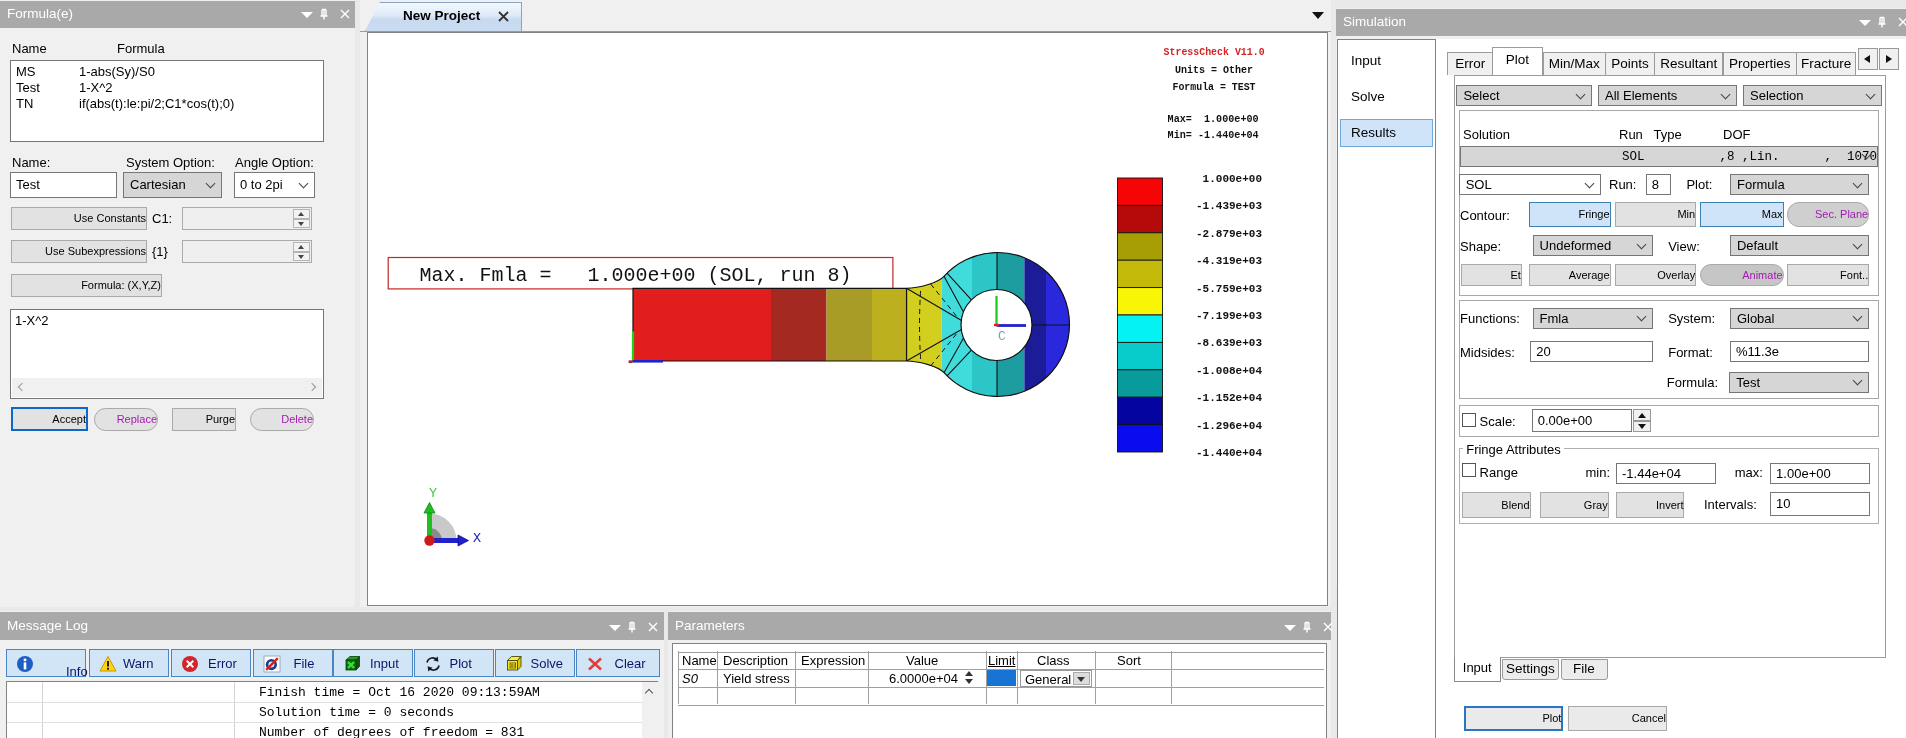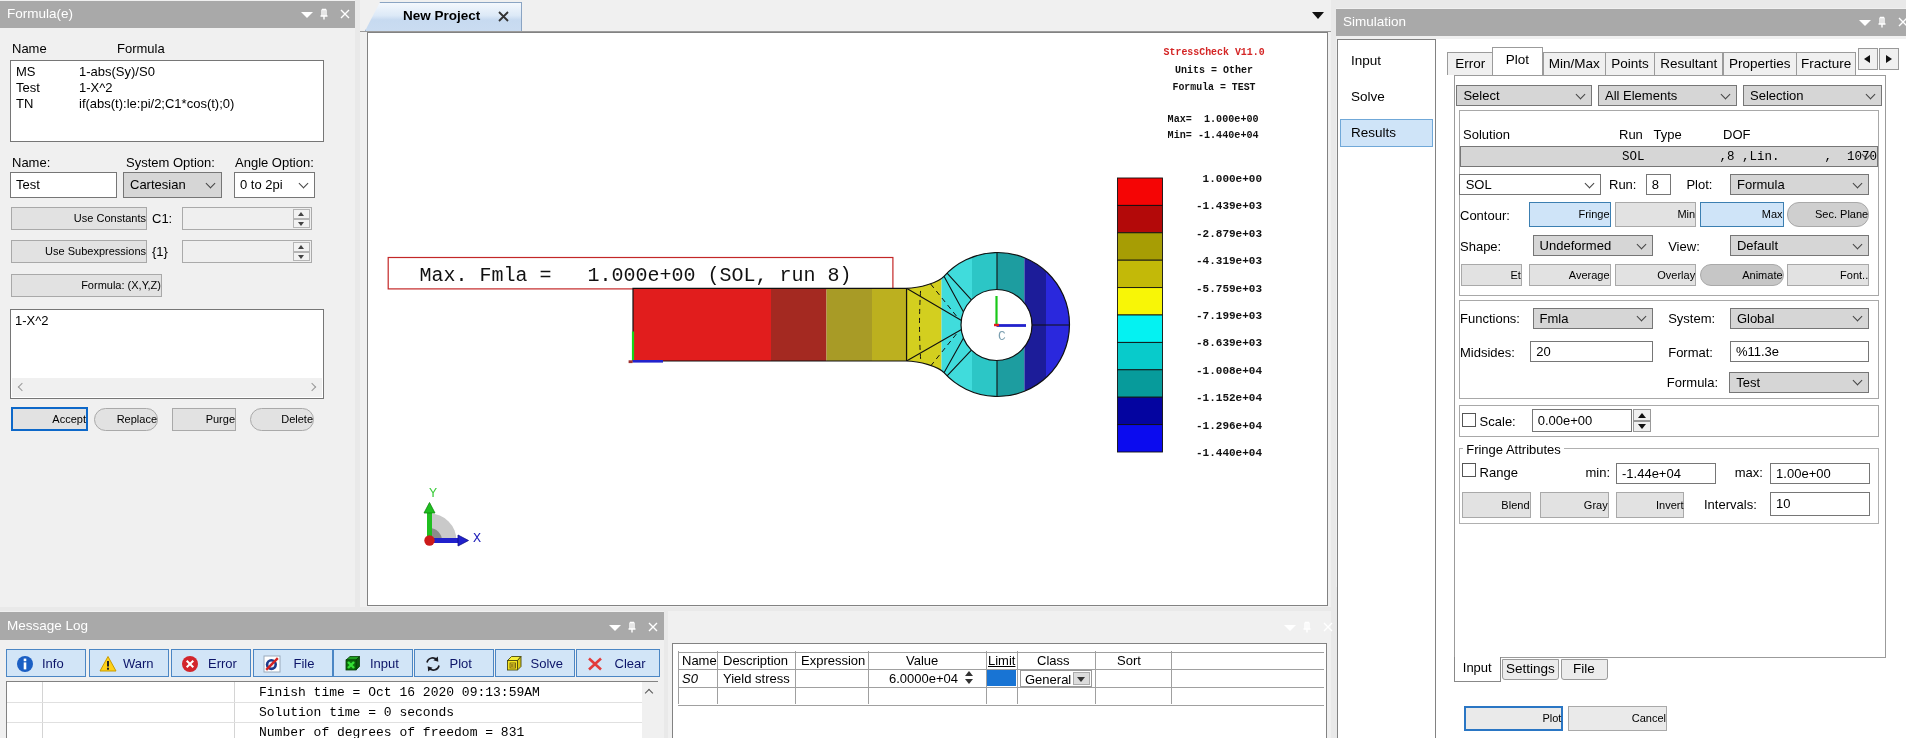--- a/index.html
+++ b/index.html
@@ -4,21 +4,21 @@
 <style>
 * { margin:0; padding:0; box-sizing:border-box; }
 html,body { width:1906px; height:738px; overflow:hidden; background:#e9e9e9;
   font-family:"Liberation Sans", sans-serif; }
 .ab { position:absolute; }
 .panel { position:absolute; background:#f0f0f0; }
 .tbar { position:absolute; background:#a9a9a9; color:#fff; font-size:13.5px; line-height:26px; padding-left:7px; }
 .lbl { position:absolute; font-size:13px; color:#000; white-space:pre; }
 .btn { position:absolute; background:#e2e2e2; border:1px solid #a9a9a9; font-size:11px; color:#000;
   text-align:right; white-space:nowrap; }
-.btn.dis { color:#000000;border-radius:12px; }
+.btn.dis { color:#a21caf;border-radius:12px; }
 .combo { position:absolute; background:#d6d6d6; border:1px solid #767676; font-size:13px; color:#000;
   white-space:pre; overflow:hidden; }
 .combo.white { background:#fff; }
 .chev { position:absolute; right:7px; top:50%; width:7px; height:7px; margin-top:-5px;
   border-right:1.6px solid #444; border-bottom:1.6px solid #444; transform:rotate(45deg); }
 .inp { position:absolute; background:#fff; border:1px solid #767676; font-size:13px; color:#000;
   white-space:nowrap; overflow:hidden; }
 .cb { position:absolute; width:14px; height:14px; background:#fff; border:1px solid #555; }
 .tri-d { position:absolute; width:0; height:0; border-left:6px solid transparent; border-right:6px solid transparent; border-top:7px solid #111; }
 .mono { font-family:"Liberation Mono", monospace;text-align:right; }
@@ -211,21 +211,21 @@
       <path d="M45 2 l8 8 M53 2 l-8 8"></path>
     </g>
   </svg>
 
   <div class="tbtn" style="left:6px;">    
       <span class="ticon"><svg width="18" height="18" viewBox="0 0 18 18">
           <circle cx="9" cy="9" r="8" fill="#1b5fc4"></circle>
           <rect x="7.7" y="3.6" width="2.6" height="2.6" fill="#fff"></rect>
           <rect x="7.7" y="7.4" width="2.6" height="7" fill="#fff"></rect>
         </svg></span>
-      <span class="ttxt" style="left:35px;">Info</span>
+      <span class="ttxt" style="left:59px;margin-top:8px;">Info</span>
     </div>
   <div class="tbtn" style="left:89px;">   
       <span class="ticon"><svg width="18" height="18" viewBox="0 0 18 18">
           <path d="M9 1.5 L17 16 L1 16 Z" fill="#ffd117" stroke="#c89b00" stroke-width="1"></path>
           <rect x="8" y="6" width="2" height="5.5" fill="#222"></rect>
           <rect x="8" y="12.7" width="2" height="2" fill="#222"></rect>
         </svg></span>
       <span class="ttxt" style="left:33px;">Warn</span>
     </div>
   <div class="tbtn" style="left:171px;">  
@@ -289,20 +289,21 @@
     <div class="lbl mono" style="left:252px;top:3px;">Finish time = Oct 16 2020 09:13:59AM</div>
     <div class="lbl mono" style="left:252px;top:23px;">Solution time = 0 seconds</div>
     <div class="lbl mono" style="left:252px;top:43px;">Number of degrees of freedom = 831</div>
     <div class="ab" style="left:635px;top:0;width:16px;height:57px;background:#f0f0f0;">
       <span style="position:absolute;left:4px;top:8px;width:6px;height:6px;border-left:1.6px solid #555;border-top:1.6px solid #555;transform:rotate(45deg);"></span>
     </div>
   </div>
 </div>
 
 <div class="panel" style="left:668px;top:611px;width:663px;height:127px;">
+  <div class="tbar" style="left:0;top:1px;width:663px;height:28px;line-height:27px;">Parameters</div>
   <svg class="ab" style="left:611px;top:10px;" width="56" height="13" viewBox="0 0 56 13">
     <path d="M5 4 L17 4 L11 10 Z" fill="#fff"></path>
     <g stroke="#fff" stroke-width="1.4" fill="none">
       <path d="M28 1 v7 M24.5 8 h7 M26 1.5 h4 M26 1.5 v6 M30 1.5 v6 M28 8 v3.5"></path>
       <path d="M45 2 l8 8 M53 2 l-8 8"></path>
     </g>
   </svg>
   <div class="ab" style="left:4px;top:32px;width:655px;height:95px;background:#fff;border:1px solid #828282;border-bottom:none;">
 
     <div class="pv" style="left:5px;"></div>

